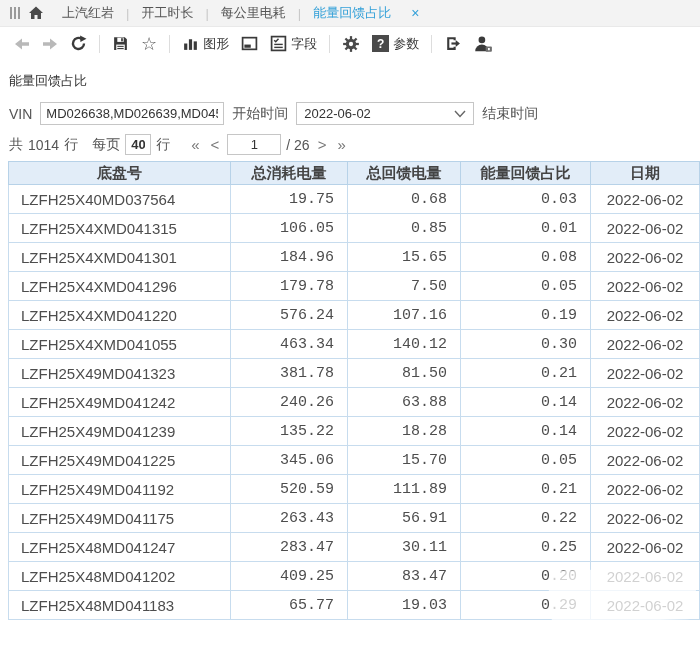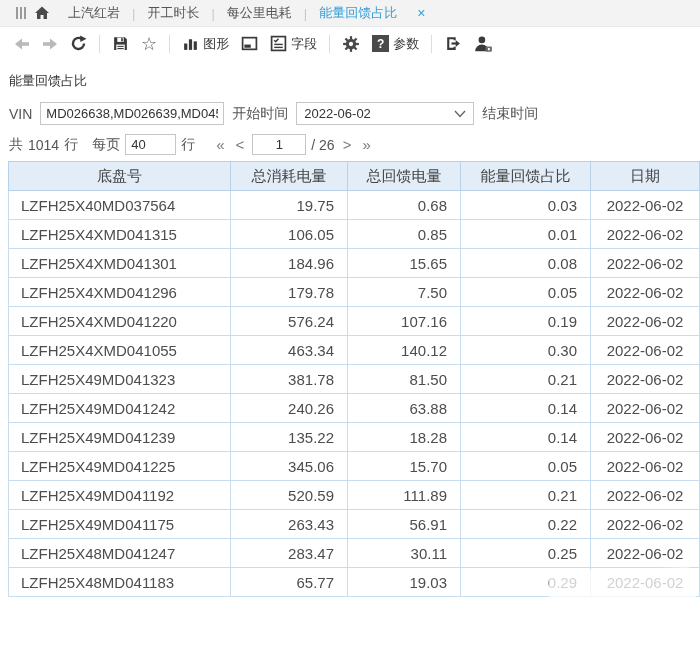--- a/index.html
+++ b/index.html
@@ -1,21 +1,21 @@
 <!DOCTYPE html>
 <html><head>
 <meta charset="utf-8">
 <style>
   * { margin:0; padding:0; box-sizing:border-box; }
   html,body { width:700px; height:647px; overflow:hidden; background:#fff;
               font-family:"Liberation Sans","DejaVu Sans",sans-serif; color:#4d4d4d; }
 
   
   .tabbar { display:flex; align-items:center; height:27px; background:#f3f3f3;
-            font-size:13px; color:#555; padding-left:14px; border-bottom:1px solid #e9e9e9; }
+            font-size:13px; color:#555; padding-left:8px; border-bottom:1px solid #e9e9e9; }
   .menu-bars { display:flex; gap:2px; margin:0 8px 0 2px; }
   .menu-bars i { display:block; width:2px; height:12px; background:#9a9a9a; }
   .home-ic { display:flex; align-items:center; margin-right:6px; }
   .tab { padding:0 12px; white-space:nowrap; cursor:default; }
   .tab-sep { color:#c8c8c8; }
   .tab.active { color:#33a0d8; }
   .tab-close { color:#33a0d8; font-size:14px; margin-left:2px; padding:0 6px; }
 
   
   .toolbar { display:flex; align-items:center; height:33px; background:#fff; padding-left:8px; }
@@ -36,32 +36,32 @@
   input.fbox { padding:0 5px; }
   .vin-input { width:184px; margin-left:8px; }
   .combo { width:178px; margin-left:8px; display:flex; align-items:center;
            justify-content:space-between; padding:0 7px; }
   .ml8 { margin-left:8px; }
   .end-input { margin-left:8px; flex:1; min-width:0; border-right:none; }
 
   
   .pager { display:flex; align-items:center; margin:9px 0 0 9px; font-size:14px; color:#555; }
   .pager > * { margin-right:5px; }
-  .pbox { width:51px; height:21px; text-align:left; }
+  .pbox { width:26px; height:21px; text-align:right;font-weight:bold; }
   .pagebox { width:54px; height:21px; text-align:center; }
   .parrow { color:#777; font-size:15px; padding:0 3px; cursor:default; }
 
   
   .grid-wrap { margin:6px 0 0 8px; }
   table { border-collapse:collapse; table-layout:fixed; width:692px; font-size:15px; }
-  th { background:#e2edf8; border:1px solid #b7d2e8; height:29px; font-weight:normal;
+  th { background:#e2edf8; border:1px solid #b7d2e8; height:23px; font-weight:bold;
        color:#444; text-align:center; }
   td { border:1px solid #c7dcee; height:29px; color:#4d4d4d; white-space:nowrap; overflow:hidden; }
   td.c0 { text-align:left;  padding-left:12px;margin-top:24px; }
-  td.c1, td.c2, td.c3 { text-align:right; padding-right:13px; }
+  td.c1, td.c2, td.c3 { text-align:right; padding-right:13px;font-family:Liberation Mono, monospace; }
   td.c4 { text-align:center; }
 
   
   .wm { position:absolute; left:549px; top:569px; width:147px; height:52px;
         background:rgba(255,255,255,0.74); border-radius:9px; transform:rotate(-1.5deg); }
   svg { display:block; }
 </style>
 </head>
 <body>
 
@@ -312,20 +312,27 @@
           <td class="c4">2022-06-02</td>
         </tr>
         <tr>
           <td class="c0">LZFH25X48MD041247</td>
           <td class="c1">283.47</td>
           <td class="c2">30.11</td>
           <td class="c3">0.25</td>
           <td class="c4">2022-06-02</td>
         </tr>
         <tr>
+          <td class="c0">LZFH25X48MD041202</td>
+          <td class="c1">409.25</td>
+          <td class="c2">83.47</td>
+          <td class="c3">0.20</td>
+          <td class="c4">2022-06-02</td>
+        </tr>
+        <tr>
           <td class="c0">LZFH25X48MD041183</td>
           <td class="c1">65.77</td>
           <td class="c2">19.03</td>
           <td class="c3">0.29</td>
           <td class="c4">2022-06-02</td>
         </tr>
       </tbody>
   </table>
 </div>
 

